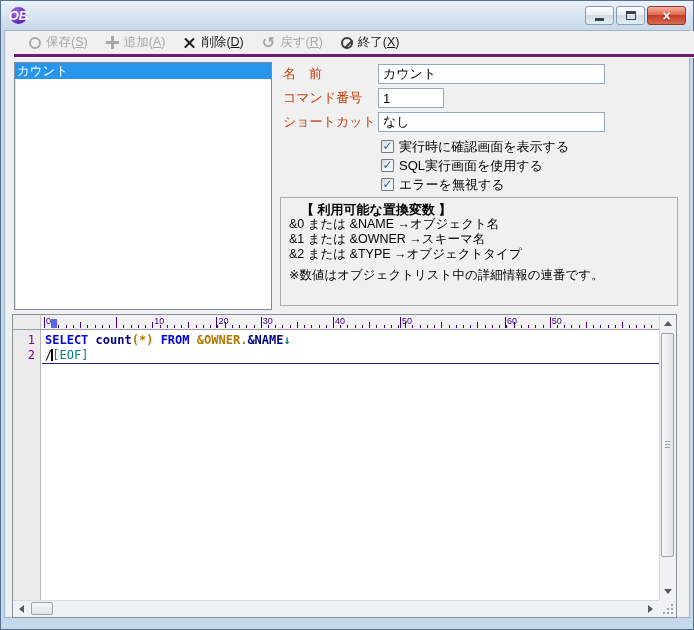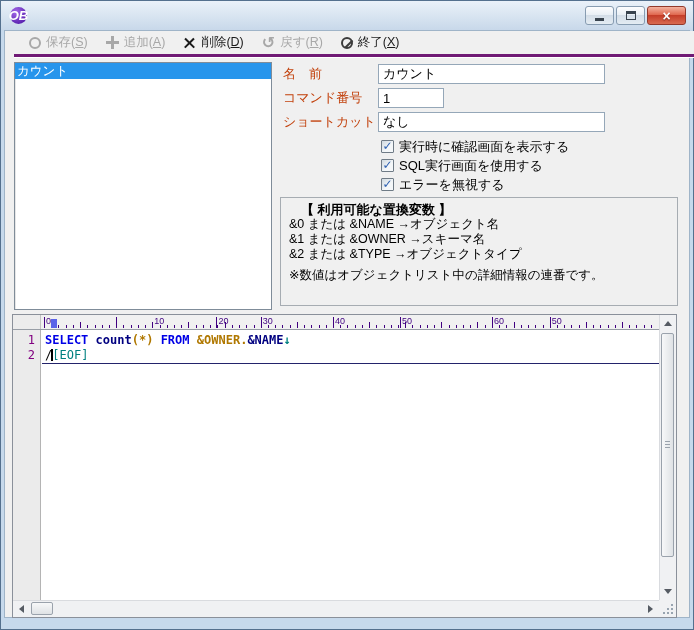--- a/index.html
+++ b/index.html
@@ -220,21 +220,21 @@
   <div class="editor">
     <div class="ruler" id="ruler">
       <div class="ruler-corner"></div>
       <div class="ruler-ticks" id="ruler-ticks" style="background-image: repeating-linear-gradient(to right, rgb(64, 0, 128) 0px, rgb(64, 0, 128) 1px, transparent 1px, transparent 7.22469px), repeating-linear-gradient(to right, rgb(64, 0, 128) 0px, rgb(64, 0, 128) 1px, transparent 1px, transparent 36.1234px); background-size: 100% 3px, 100% 6px; background-position: 0px 100%, 0px 100%; background-repeat: no-repeat, no-repeat;"></div>
     <span class="ruler-num" style="left: 31px;">0</span>
         <span class="ruler-num" style="left: 103.247px; padding-left: 37px;">10</span>
         <span class="ruler-num" style="left: 175.494px; margin-left: 28px;">20</span>
         <span class="ruler-num" style="left: 247.741px;">30</span>
         <span class="ruler-num" style="left: 319.988px;">40</span>
         <span class="ruler-num" style="left: 387px;">50</span>
-        <span class="ruler-num" style="left: 479px;">60</span>
+        <span class="ruler-num" style="left: 492px;">60</span>
         <span class="ruler-num" style="left: 536.728px;">50</span>
         <span class="ruler-caret" style="left: 38.2247px; width: 6.22469px;"></span>
       </div>
     <div class="gutter" id="gutter">
         <div class="lno">1</div>
         <div class="lno">2</div>
       </div>
     <div class="textarea" id="code">
       <div class="cur-line-underline"></div>
     <div class="code-line"><span class="tok-kw">SELECT</span><span class="tok-plain"> </span><span class="tok-ident">count</span><span class="tok-symbol">(*)</span><span class="tok-plain"> </span><span class="tok-kw">FROM</span><span class="tok-plain"> </span><span class="tok-symbol">&amp;OWNER</span><span class="tok-symbol">.</span><span class="tok-ident">&amp;NAME</span><span class="tok-eol">↓</span></div>

